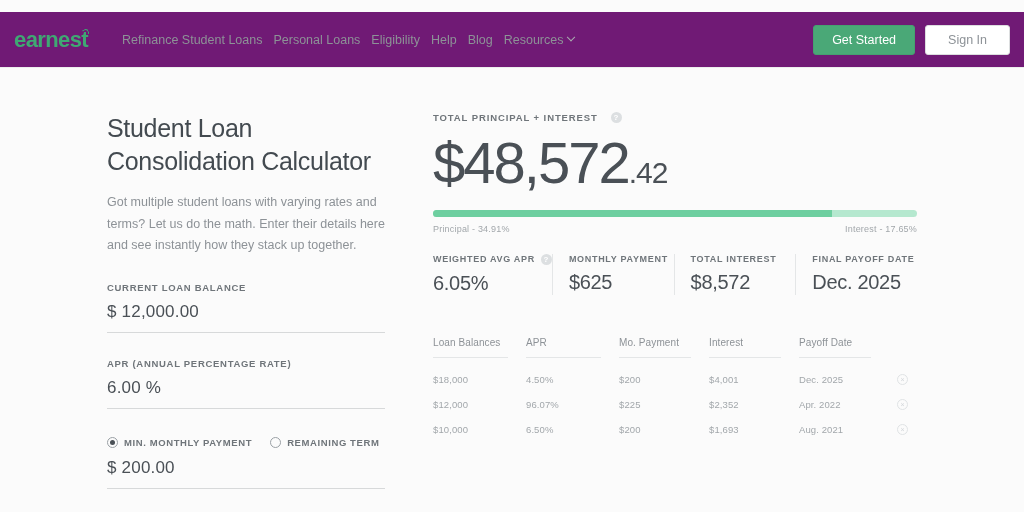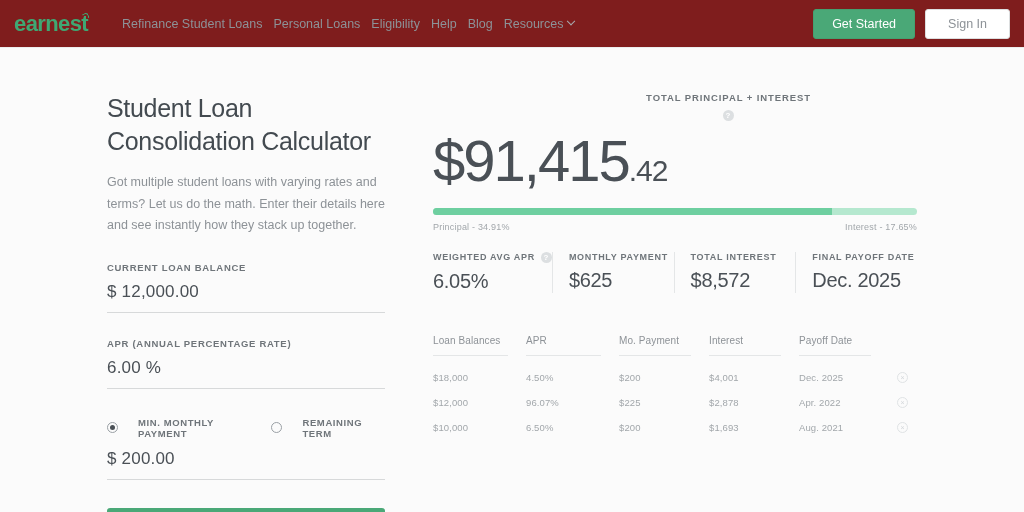--- a/index.html
+++ b/index.html
@@ -12,27 +12,28 @@
 
   body {
     font-family: "Liberation Sans", sans-serif;
     background: #fbfbfb;
     color: #4a4f55;
     -webkit-font-smoothing: antialiased;
   }
 
   
   .header {
-    height: 48px;
-    background: #7f1d1d;
+    height: 56px;
+    background: #701a75;
     border-bottom: 1px solid #eceded;
     display: flex;
     align-items: center;
     padding: 0 14px 0 8px;
     position: relative;
+    margin-top: 12px;
   }
 
   .logo {
     font-size: 22px;
     font-weight: 700;
     color: #3fa873;
     letter-spacing: -0.6px;
     position: relative;
     padding: 0 6px;
     line-height: 1;
@@ -155,21 +156,21 @@
 
   .radio-row {
     margin-top: 28px;
     display: flex;
     align-items: center;
     gap: 18px;
   }
   .radio-opt {
     display: flex;
     align-items: center;
-    gap: 20px;
+    gap: 6px;
     cursor: pointer;
   }
   .radio-mark {
     width: 11px;
     height: 11px;
     border-radius: 50%;
     border: 1.3px solid #9aa0a5;
     position: relative;
     flex: none;
   }
@@ -201,27 +202,26 @@
     padding: 13px 0;
     border: none;
     border-radius: 3px;
     cursor: pointer;
   }
 
   
   .kicker {
     display: flex;
     align-items: center;
-    gap: 7px;
+    gap: 13px;
     font-size: 9.5px;
     font-weight: 700;
     letter-spacing: 0.9px;
     color: #6f757a;
     text-transform: uppercase;
-    flex-direction: column;
   }
   .help-icon {
     width: 11px; height: 11px;
     border-radius: 50%;
     background: #dcdfe1;
     color: #ffffff;
     font-size: 8px;
     font-weight: 700;
     line-height: 11px;
     text-align: center;
@@ -417,21 +417,21 @@
   </div>
 
   <div class="right-panel">
 
     <div class="kicker">
       <span>TOTAL PRINCIPAL + INTEREST</span>
       <span class="help-icon">?</span>
     </div>
 
     <div class="total-amount">
-      <span>$91,415</span>
+      <span>$48,572</span>
       <span class="total-cents">.42</span>
     </div>
 
     <div class="bar-wrap">
       <div class="bar" style="background: rgb(181, 232, 207);">
         <div class="bar-fill" id="bar-fill" style="width: 82.35%; background: rgb(110, 207, 160);"></div>
       </div>
       <div class="bar-legend">
         <span>Principal - 34.91%</span>
         <span>Interest - 17.65%</span>
@@ -497,21 +497,21 @@
           <td>$4,001</td>
           <td>Dec. 2025</td>
           <td>
               <div class="remove-icon">×</div>
             </td>
         </tr>
         <tr>
           <td>$12,000</td>
           <td>96.07%</td>
           <td>$225</td>
-          <td>$2,878</td>
+          <td>$2,352</td>
           <td>Apr. 2022</td>
           <td>
               <div class="remove-icon">×</div>
             </td>
         </tr>
         <tr>
           <td>$10,000</td>
           <td>6.50%</td>
           <td>$200</td>
           <td>$1,693</td>

